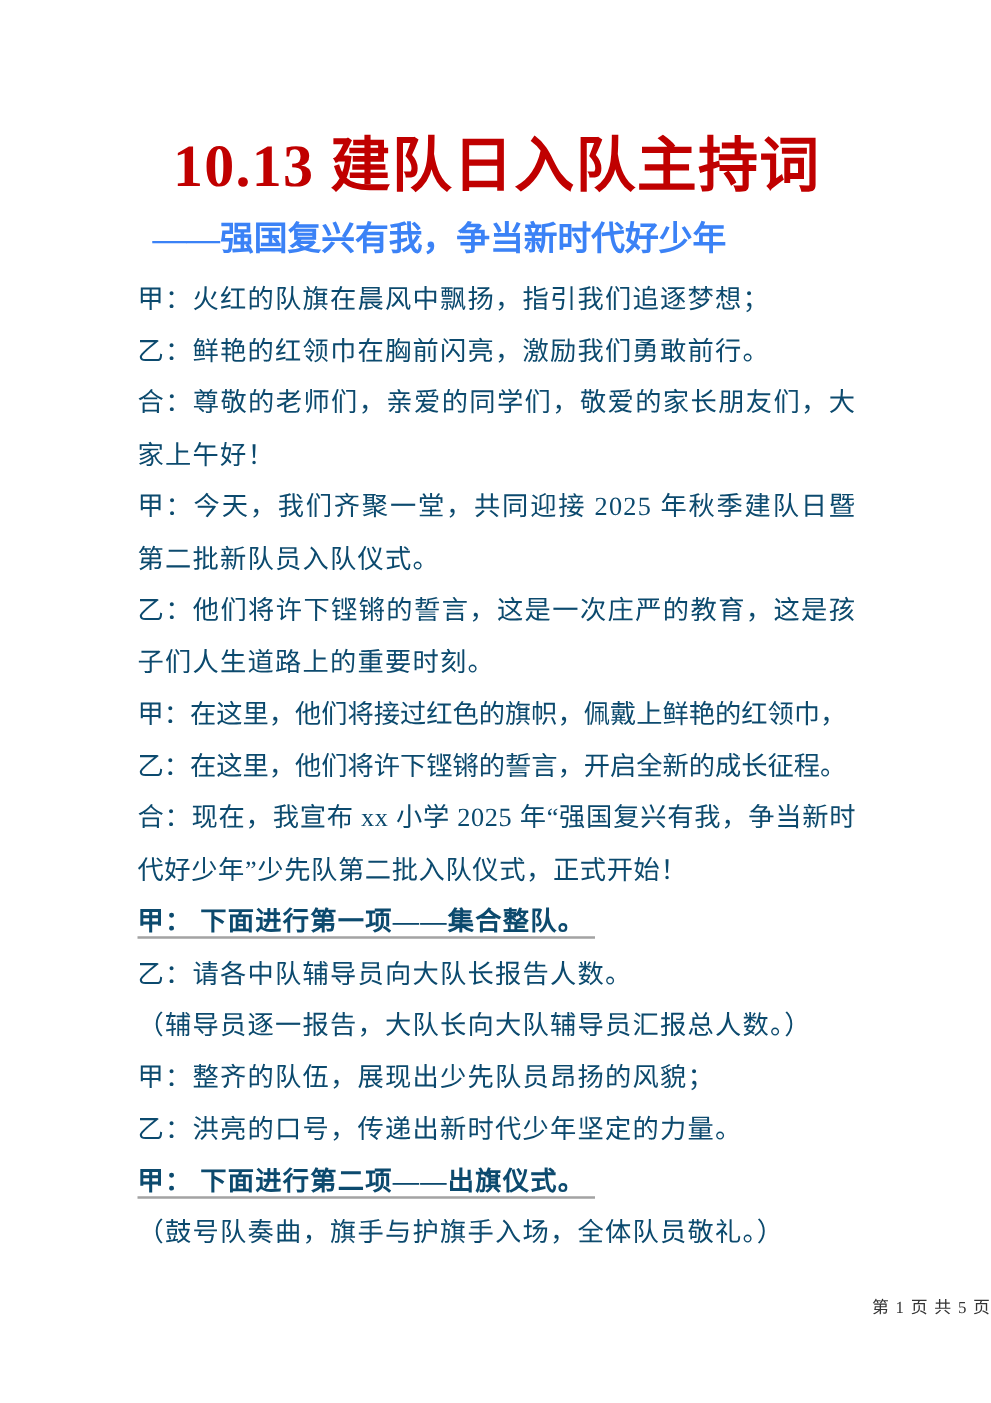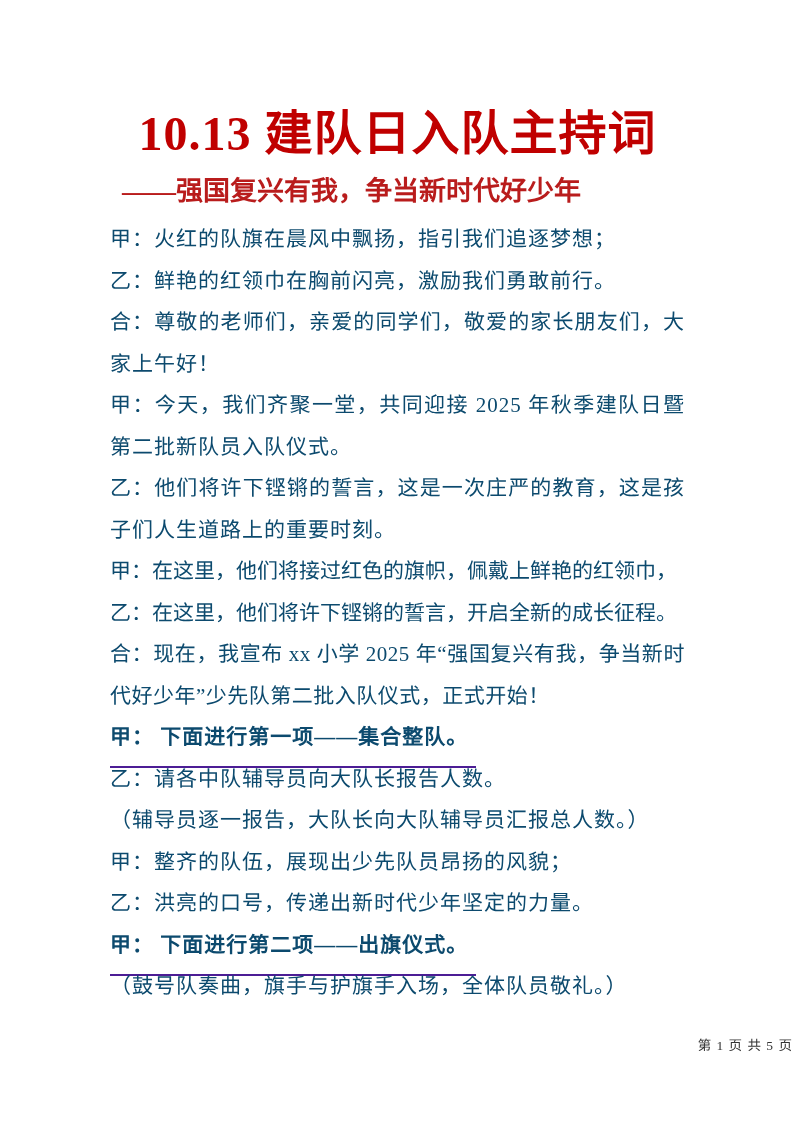--- a/index.html
+++ b/index.html
@@ -30,21 +30,21 @@
     color: #c00000;
     letter-spacing: 1px;
     white-space: nowrap;
   }
   .doc-subtitle {
     margin: 8px 0 0 0;
     font-size: 27px;
     line-height: 40px;
     font-weight: 700;
     text-align: center;
-    color: #b91c1c;
+    color: #3b82f6;
     transform: translateX(-46px);
     white-space: nowrap;
   }
   .doc-body {
     margin-top: 8px;
     color: #0c4a6e;
   }
   .doc-body p {
     margin: 0;
     font-size: 21px;
@@ -55,22 +55,22 @@
     word-break: break-all;
   }
   .doc-body p.tight { letter-spacing: 0; }
   .doc-body p.snug  { letter-spacing: 0.5px; }
   .doc-body p.header {
     font-weight: 700;
     text-align: left;
     letter-spacing: 1px;
   }
   .doc-body p.header .hd-underline {
-    border-bottom: 2px solid #4c1d95;
-    padding-bottom: 17px;
+    border-bottom: 2px solid #a3a3a3;
+    padding-bottom: 0;
     padding-right: 8px;
   }
   .page-footer {
     position: absolute;
     left: 0;
     top: 1036px;
     width: 100%;
     text-align: right;
     font-size: 13.5px;
     line-height: 20px;

